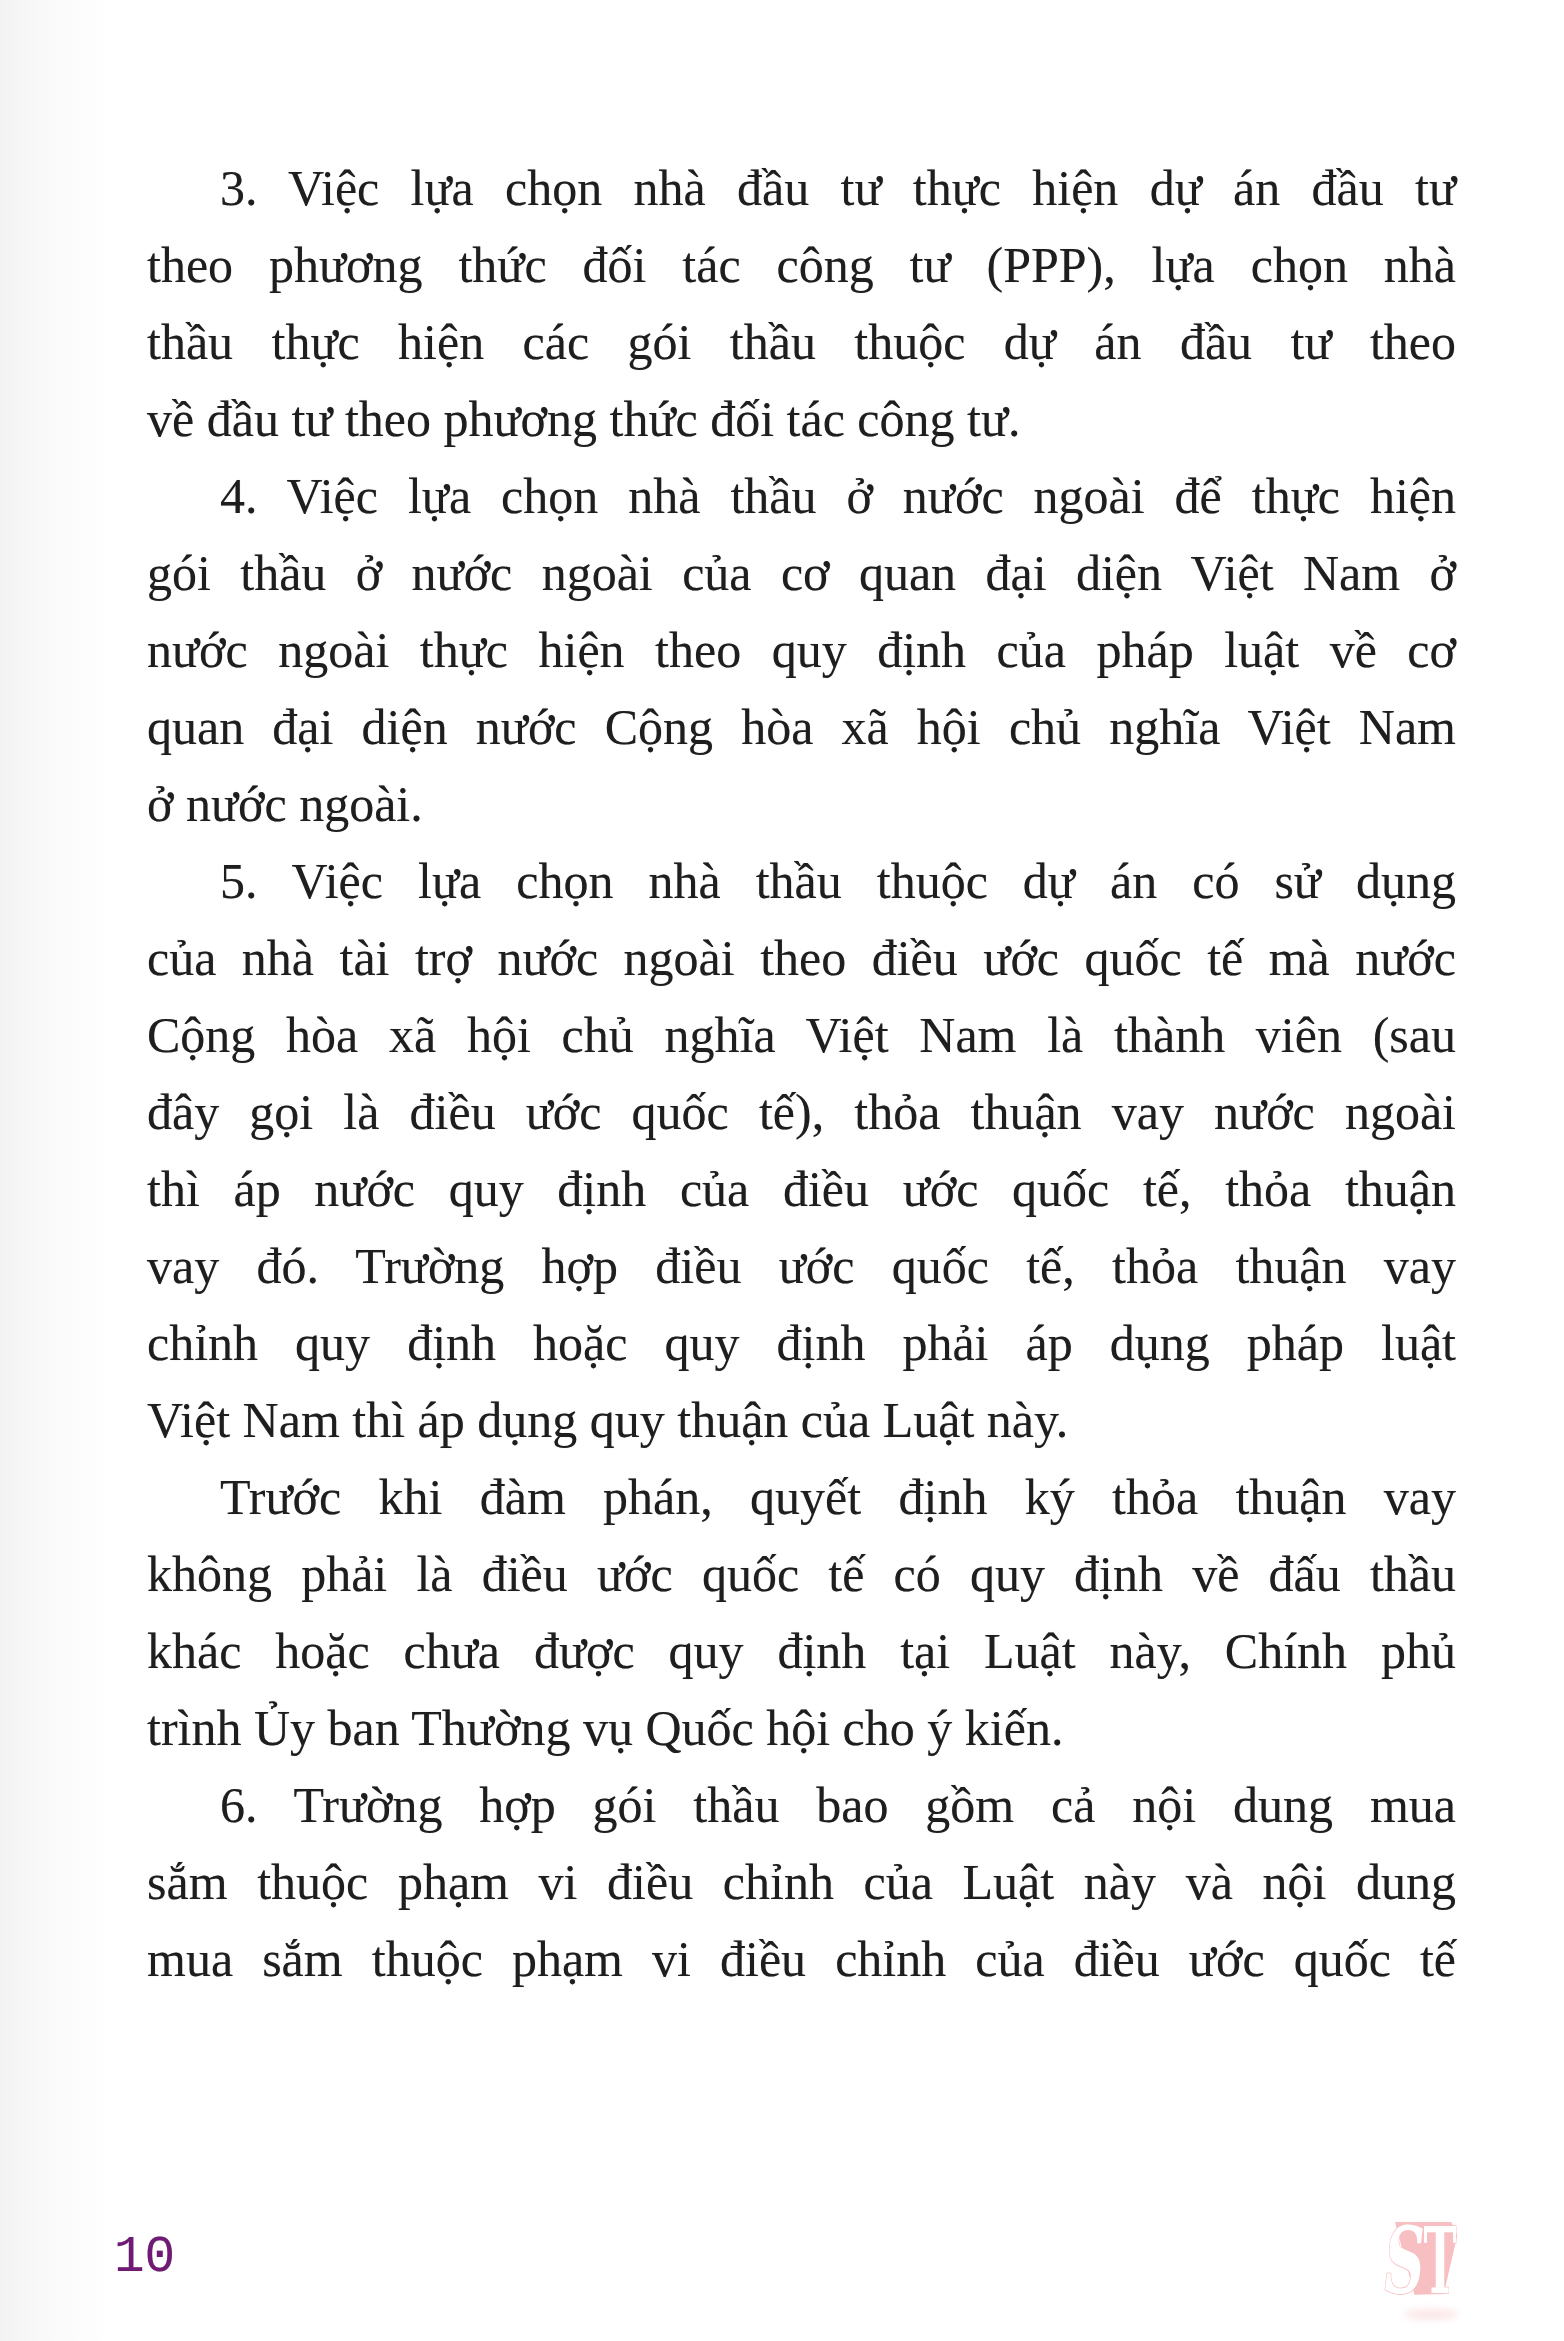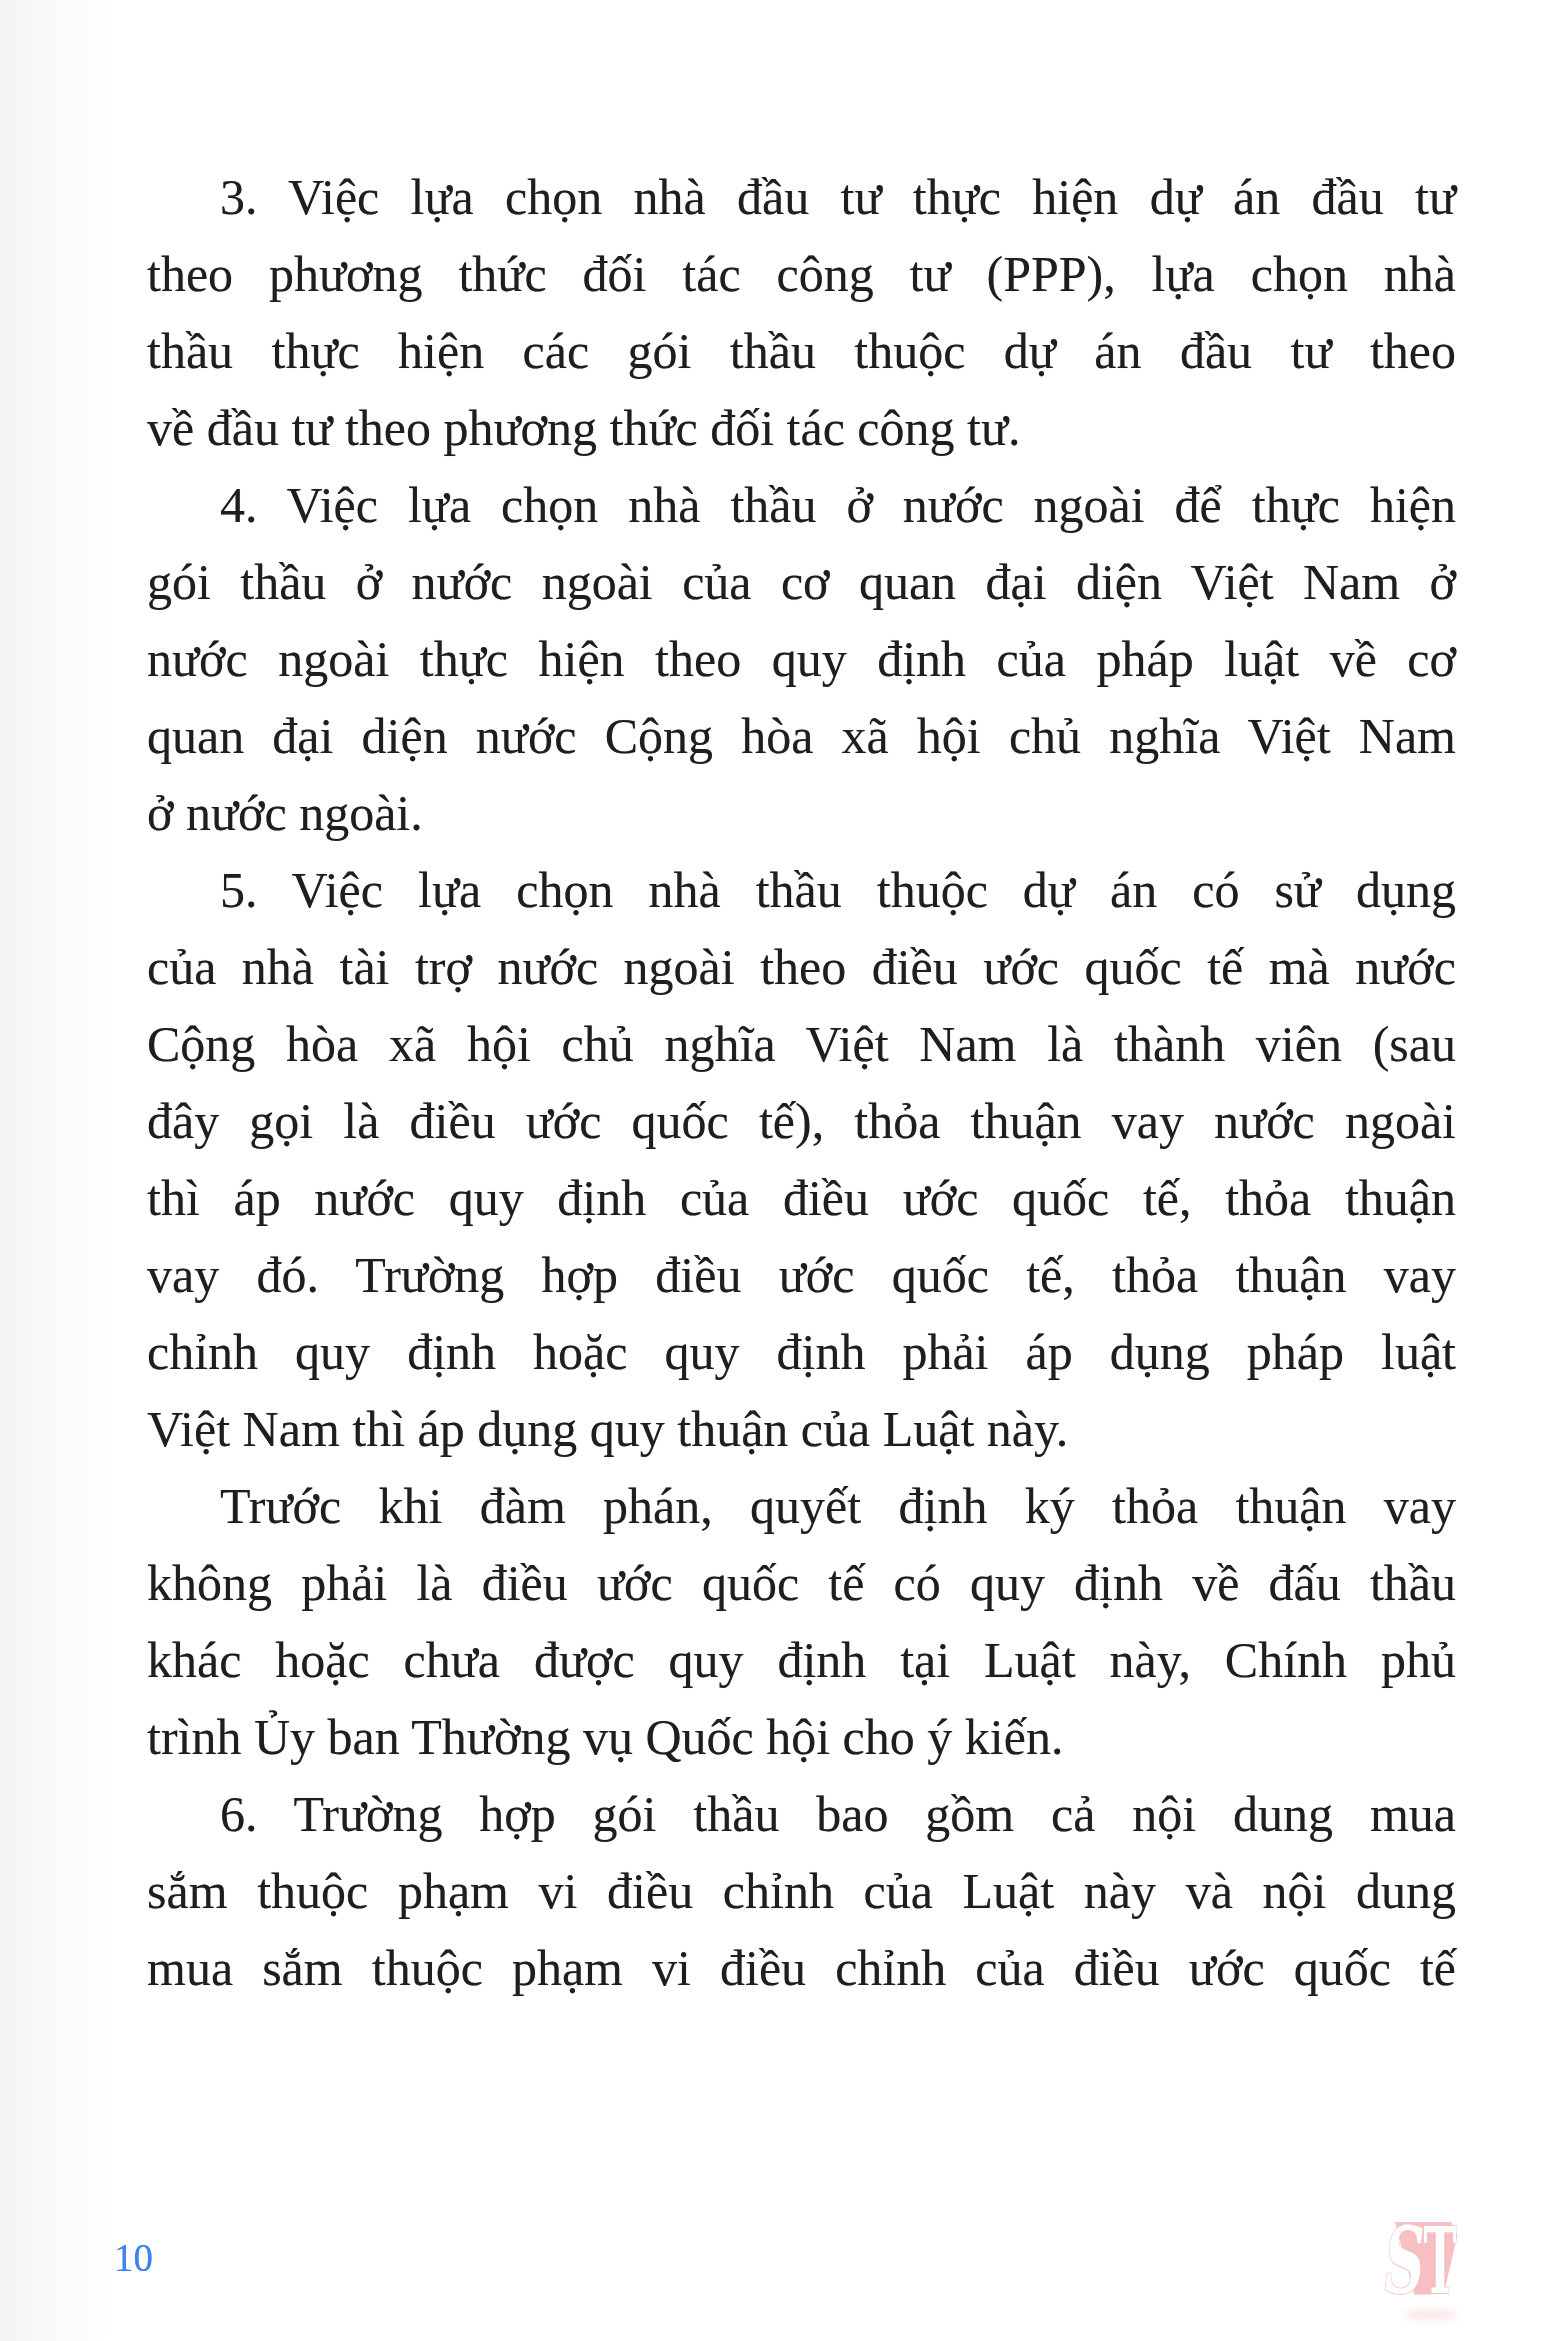--- a/index.html
+++ b/index.html
@@ -18,44 +18,45 @@
   .scan-edge {
     position: absolute;
     left: 0; top: 0; bottom: 0;
     width: 112px;
     background: linear-gradient(to right, #f2f2f2 0%, #f9f9f9 35%, #ffffff 100%);
     pointer-events: none;
   }
   .text-block {
     position: absolute;
     left: 147px;
-    top: 159px;
+    top: 150px;
     width: 1309px;
     font-size: 50px;
     line-height: 77px;
     color: #1e1e1e;
     text-shadow: 0 0 0.7px rgba(25,25,25,0.45);
   }
   .paragraph { margin: 0; }
   .line {
     text-align: justify;
     text-align-last: justify;
     text-justify: inter-word;
     white-space: normal;
   }
   .line.first { text-indent: 73px; }
   .line.para-end { text-align-last: left; }
   .folio {
     position: absolute;
     left: 114px;
     top: 2228px;
-    font-size: 39px;
+    font-size: 51px;
     line-height: 60px;
-    color: #3b82f6;
+    color: #701a75;
     text-shadow: 0 0 0.7px rgba(25,25,25,0.4);
+    font-family: Liberation Mono, monospace;
   }
   .logo {
     position: absolute;
     left: 1380px;
     top: 2213px;
     width: 84px;
     height: 90px;
   }
   .logo-smudge {
     position: absolute;

